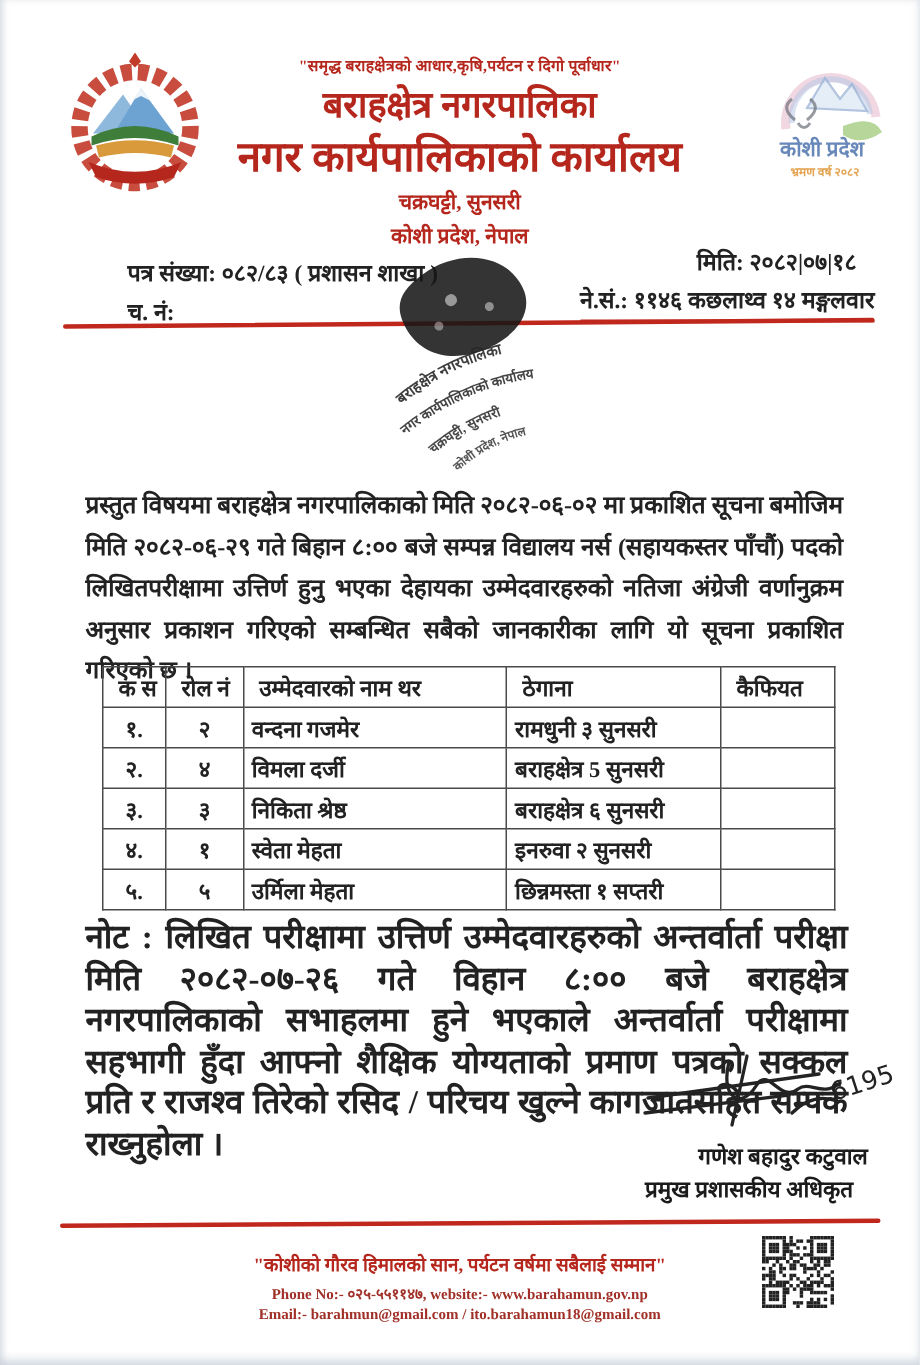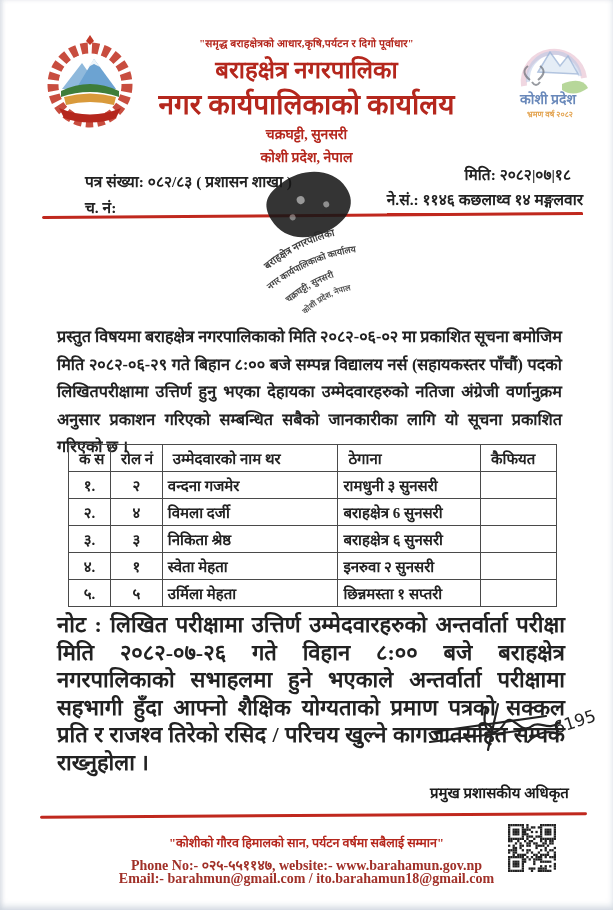--- a/index.html
+++ b/index.html
@@ -19,21 +19,21 @@
   .subject{top:286px;font-size:16.5px;font-weight:bold;}
   .bodypara{left:57px;top:324px;width:505px;font-size:16.2px;line-height:27.5px;text-align:justify;font-weight:bold;color:#222;}
   .notepara{left:57px;top:611px;width:508px;font-size:22px;line-height:27.5px;text-align:justify;font-weight:bold;color:#222;}
   table.results{position:absolute;left:68px;top:444px;width:489px;border-collapse:collapse;font-size:15px;font-weight:bold;color:#222;}
   table.results th, table.results td{border:1px solid #4a4a4a;padding:1px 5px;height:24px;}
   table.results th{text-align:left;font-weight:bold;padding-left:10px;}
   td.c, th.c{text-align:center;}
   .sig-name{top:760px;left:438px;width:168px;text-align:center;font-size:15px;font-weight:bold;}
   .sig-title{top:782px;left:430px;width:180px;text-align:left;font-size:15px;font-weight:bold;}
   .foot-slogan{top:834px;font-size:12.5px;font-weight:bold;}
-  .foot-line{font-size:14px;font-weight:bold;color:#a03028;font-family:"Liberation Serif","DejaVu Serif",serif;}
+  .foot-line{font-size:10px;font-weight:bold;color:#a03028;font-family:"Liberation Serif","DejaVu Serif",serif;}
   .stamp{position:absolute;left:238px;top:166px;width:176px;height:152px;opacity:.92;filter:blur(.3px);}
 </style>
 </head>
 <body>
 
 <div class="page">
 
   <div class="abs" style="left:42px;top:33px;width:96px;height:102px;">
     <svg width="96" height="102" viewBox="0 0 96 102">
       <circle cx="48" cy="52" r="37" fill="none" stroke="#c23a2a" stroke-width="11" stroke-dasharray="7 4" opacity=".9"></circle>
@@ -113,21 +113,21 @@
       <td class="c">१.</td>
       <td class="c">२</td>
       <td>वन्दना गजमेर</td>
       <td>रामधुनी ३ सुनसरी</td>
       <td></td>
     </tr>
     <tr>
       <td class="c">२.</td>
       <td class="c">४</td>
       <td>विमला दर्जी</td>
-      <td>बराहक्षेत्र 6 सुनसरी</td>
+      <td>बराहक्षेत्र 5 सुनसरी</td>
       <td></td>
     </tr>
     <tr>
       <td class="c">३.</td>
       <td class="c">३</td>
       <td>निकिता श्रेष्ठ</td>
       <td>बराहक्षेत्र ६ सुनसरी</td>
       <td></td>
     </tr>
     <tr>
@@ -153,20 +153,21 @@
     <svg width="180" height="62" viewBox="0 0 180 62">
       <g fill="none" stroke="#232323" stroke-width="2.2" stroke-linecap="round">
         <path d="M4,30 L118,14 M2,40 L98,28"></path>
         <path d="M58,6 C52,30 66,38 76,22 C84,8 92,34 104,24 C112,18 120,30 132,20"></path>
         <path d="M70,2 L60,48"></path>
         <path d="M100,40 q14,-14 30,-8"></path>
       </g>
       <text x="128" y="32" font-size="17" fill="#232323" transform="rotate(-18 128 32)" font-family="'DejaVu Sans',sans-serif">6195</text>
     </svg>
   </div>
+  <div class="abs sig-name">गणेश बहादुर कटुवाल</div>
   <div class="abs sig-title">प्रमुख प्रशासकीय अधिकृत</div>
 
   <div class="redline" style="left:40px;right:26px;top:814px;transform:rotate(-0.35deg);"></div>
 
   <div class="abs center red foot-slogan">"कोशीको गौरव हिमालको सान, पर्यटन वर्षमा सबैलाई सम्मान"</div>
   <div class="abs center foot-line" style="top:855px;">Phone No:- ०२५-५५११४७, website:- www.barahamun.gov.np</div>
   <div class="abs center foot-line" style="top:871px;">Email:- barahmun@gmail.com / ito.barahamun18@gmail.com</div>
 
   <div class="abs" style="left:508px;top:824px;width:48px;height:48px;">
     <svg width="48" height="48" viewBox="0 0 48 48" fill="#222">

